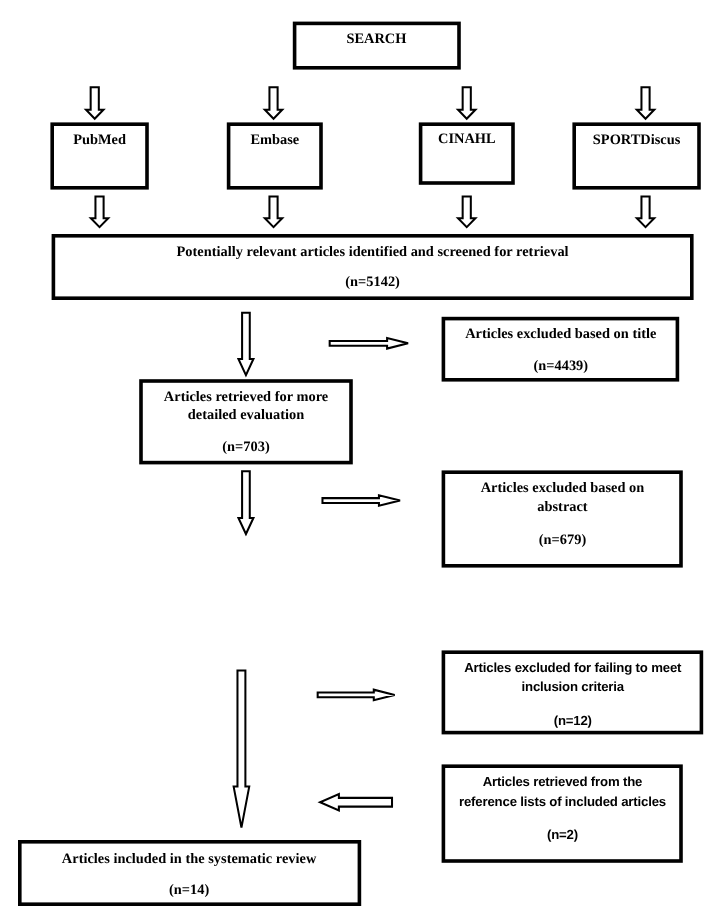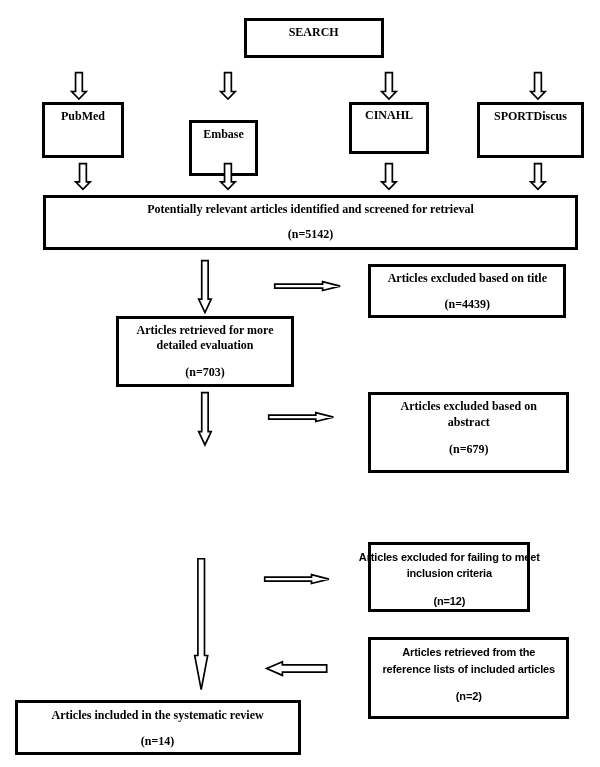--- a/index.html
+++ b/index.html
@@ -20,21 +20,21 @@
 <body>
 
 <div id="page">
 
   <div class="box" style="left:243.7px;top:18px;width:140px;height:40px;">
     <span class="ln serif" style="top:11.15px;font-size:12px;">SEARCH</span>
   </div>
   <div class="box" style="left:42px;top:102px;width:82px;height:56px;">
     <span class="ln serif" style="top:10.65px;font-size:12px;">PubMed</span>
   </div>
-  <div class="box" style="left:189px;top:120px;width:69px;height:56px;text-decoration:underline;">
+  <div class="box" style="left:189px;top:102px;width:80px;height:56px;text-decoration:underline;">
     <span class="ln serif" style="top:10.65px;font-size:12px;">Embase</span>
   </div>
   <div class="box" style="left:349px;top:102px;width:80px;height:52px;">
     <span class="ln serif" style="top:9.65px;font-size:12px;">CINAHL</span>
   </div>
   <div class="box" style="left:477px;top:102px;width:107px;height:56px;">
     <span class="ln serif" style="top:10.65px;font-size:12px;">SPORTDiscus</span>
   </div>
   <div class="box" style="left:42.8px;top:195px;width:535.4px;height:55.3px;">
     <span class="ln serif" style="top:11.05px;font-size:12px;">Potentially relevant articles identified and screened for retrieval</span>
@@ -47,21 +47,21 @@
   <div class="box" style="left:116px;top:316px;width:178px;height:71px;">
     <span class="ln serif" style="top:10.75px;font-size:12px;">Articles retrieved for more</span>
     <span class="ln serif" style="top:26.15px;font-size:12px;">detailed evaluation</span>
     <span class="ln serif" style="top:53.05px;font-size:12px;">(n=703)</span>
   </div>
   <div class="box" style="left:368.3px;top:392px;width:200.9px;height:81px;">
     <span class="ln serif" style="top:11.35px;font-size:12px;">Articles excluded based on</span>
     <span class="ln serif" style="top:27.25px;font-size:12px;">abstract</span>
     <span class="ln serif" style="top:54.45px;font-size:12px;">(n=679)</span>
   </div>
-  <div class="box" style="left:368.3px;top:542px;width:162px;height:70.3px;">
+  <div class="box" style="left:368.3px;top:542px;width:218px;height:70.3px;">
     <span class="ln sans" style="top:12.29px;font-size:11px;letter-spacing:-0.15px;">Articles excluded for failing to meet</span>
     <span class="ln sans" style="top:27.89px;font-size:11px;letter-spacing:-0.15px;">inclusion criteria</span>
     <span class="ln sans" style="top:56.09px;font-size:11px;letter-spacing:-0.15px;">(n=12)</span>
   </div>
   <div class="box" style="left:368.3px;top:637px;width:200.9px;height:82px;padding-left:38px;">
     <span class="ln sans" style="top:11.89px;font-size:11px;letter-spacing:-0.15px;">Articles retrieved from the</span>
     <span class="ln sans" style="top:29.19px;font-size:11px;letter-spacing:-0.15px;">reference lists of included articles</span>
     <span class="ln sans" style="top:55.99px;font-size:11px;letter-spacing:-0.15px;">(n=2)</span>
   </div>
   <div class="box" style="left:14.6px;top:700px;width:286px;height:55px;">

